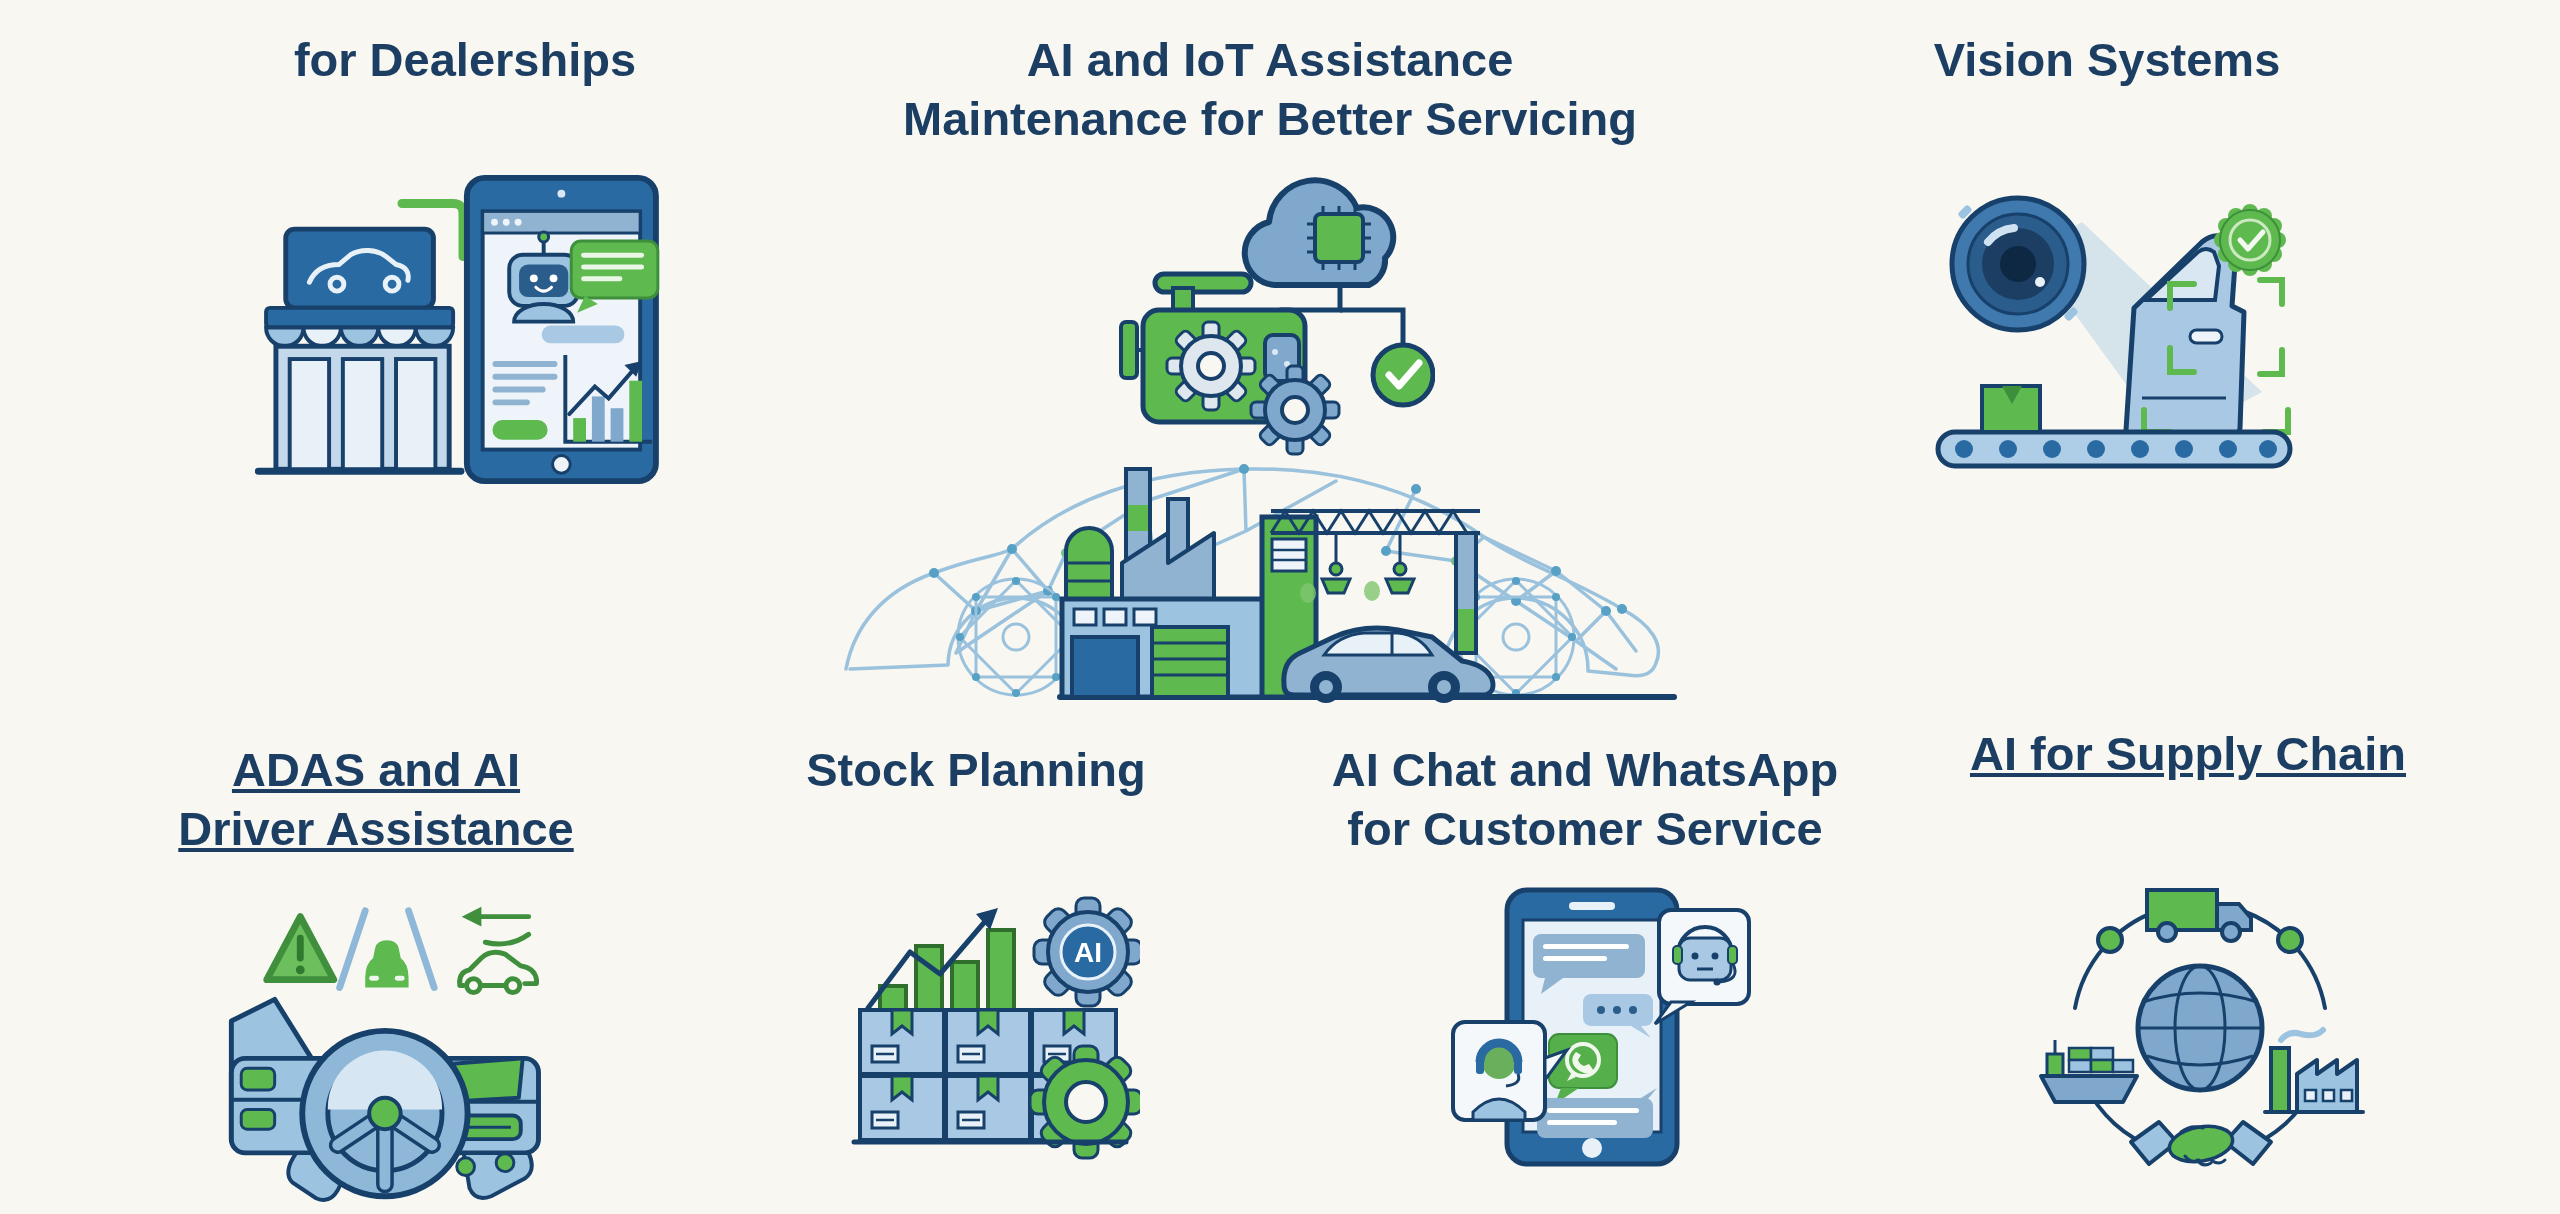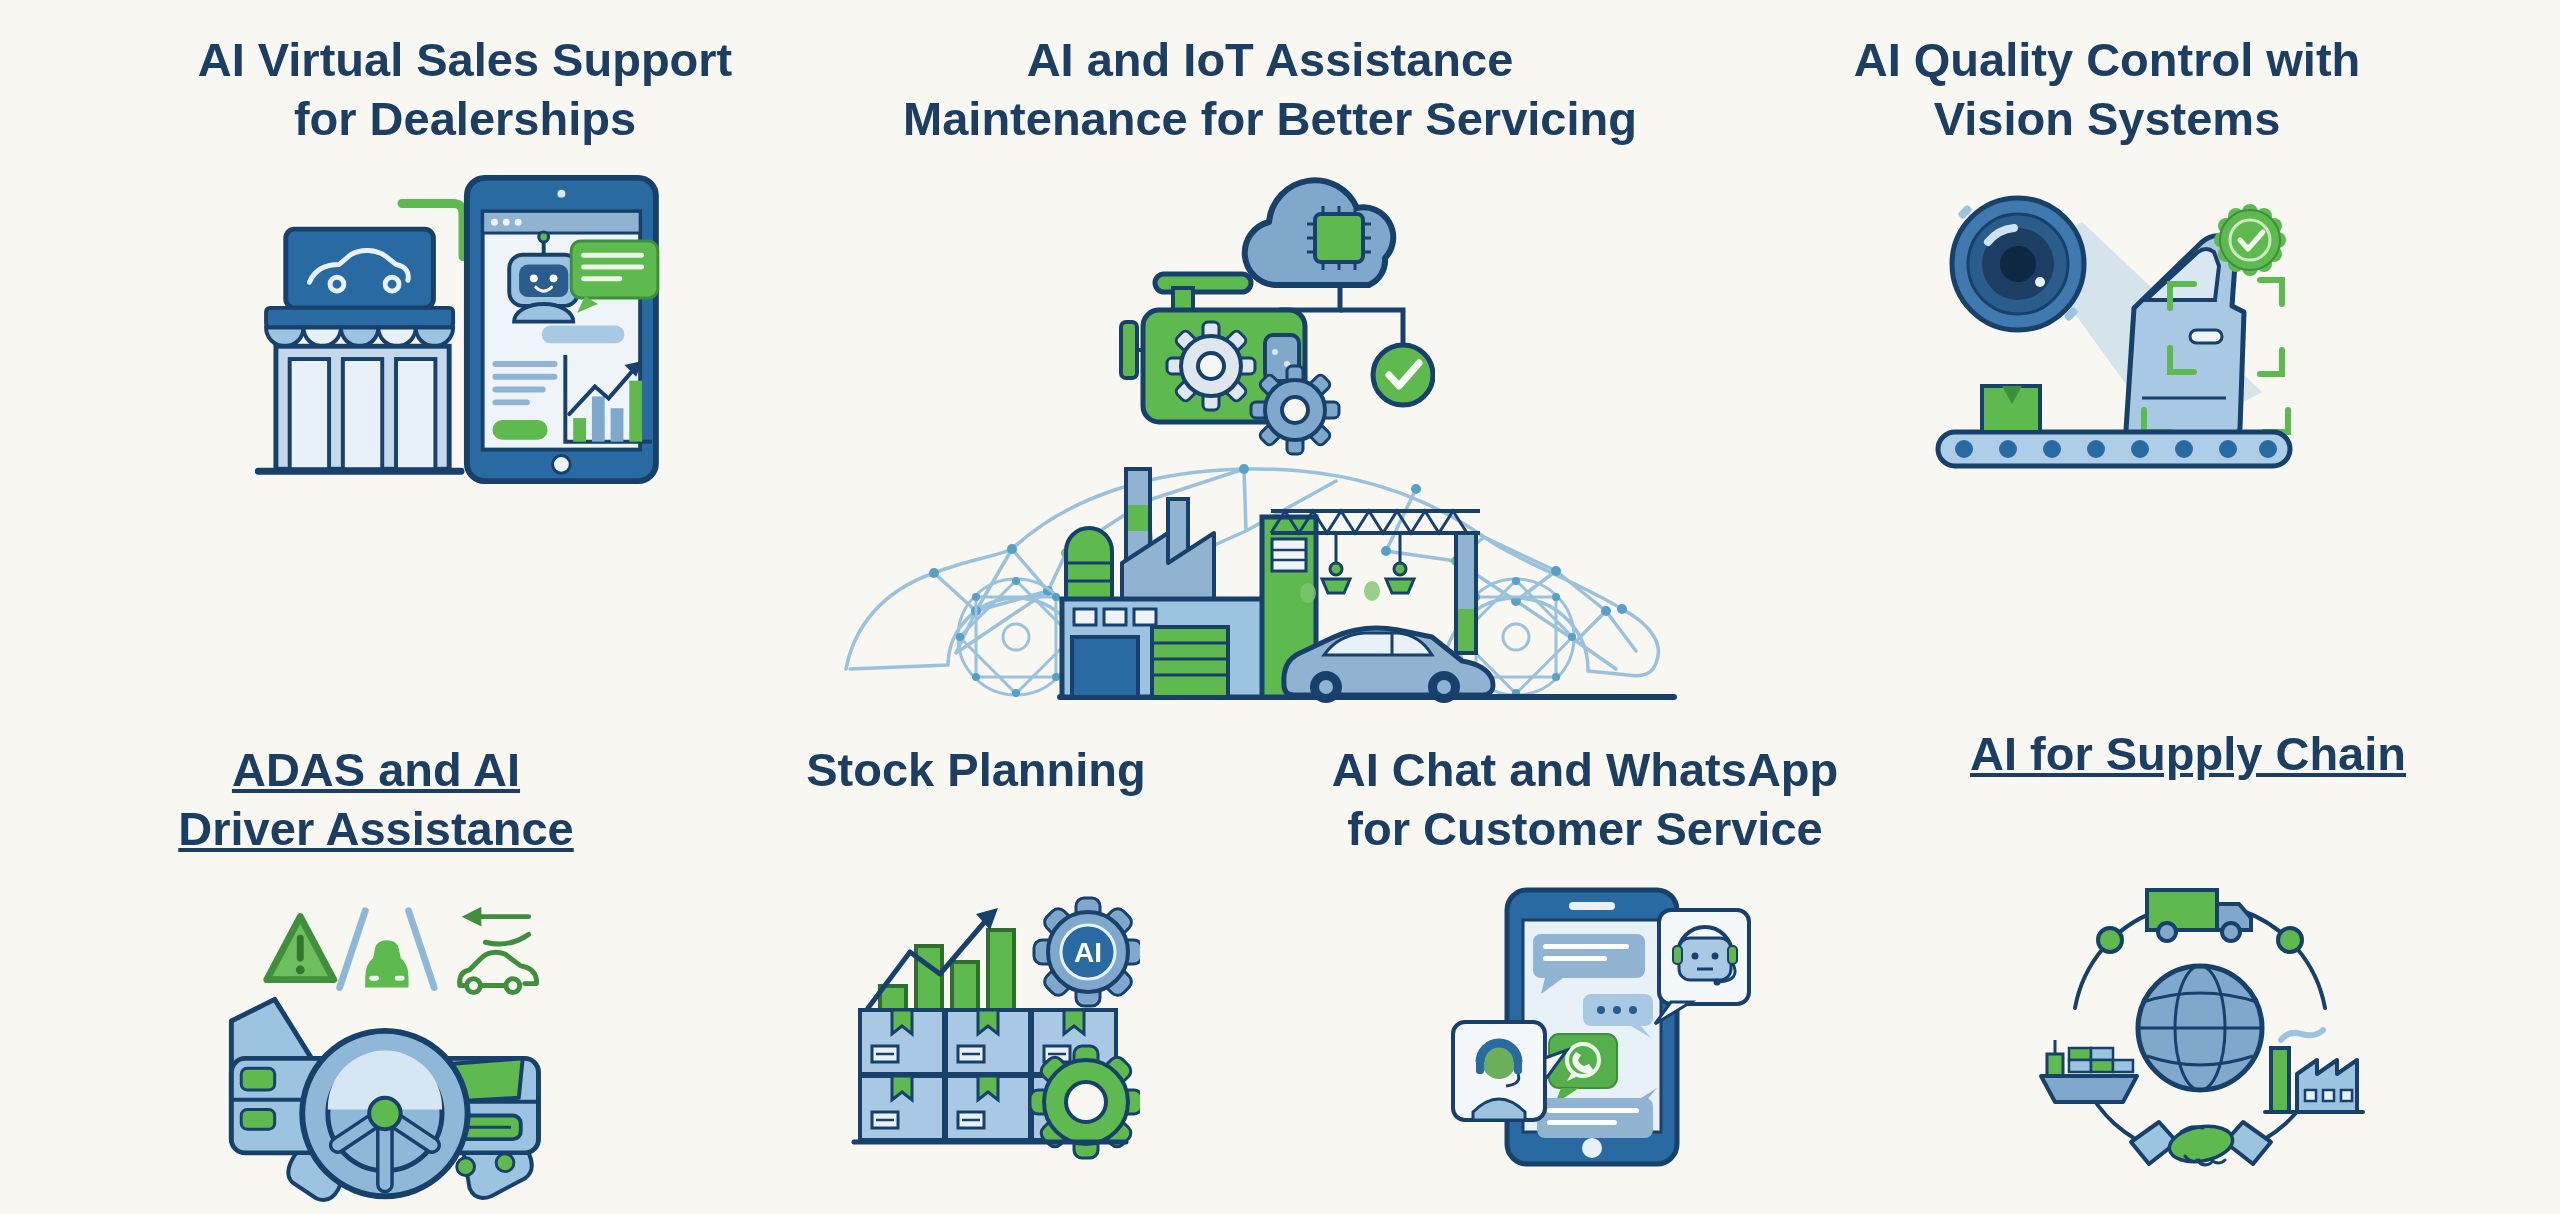--- a/index.html
+++ b/index.html
@@ -11,29 +11,27 @@
   .icon{position:absolute;}
   svg{display:block;}
   svg text{font-family:"Liberation Sans",sans-serif;font-weight:700;}
 </style>
 </head>
 <body>
 
 <div class="canvas">
 
   <div class="card-title" style="left:65px;top:30px;width:800px;">
-    <div class="title-line">AI Virtual Sales Support</div>
     <div class="title-line">for Dealerships</div>
   </div>
   <div class="card-title" style="left:870px;top:30px;width:800px;">
     <div class="title-line">AI and IoT Assistance</div>
     <div class="title-line">Maintenance for Better Servicing</div>
   </div>
   <div class="card-title" style="left:1707px;top:30px;width:800px;">
-    <div class="title-line">AI Quality Control with</div>
     <div class="title-line">Vision Systems</div>
   </div>
   <div class="card-title" style="left:26px;top:740px;width:700px;text-decoration:underline;">
     <div class="title-line">ADAS and AI</div>
     <div class="title-line">Driver Assistance</div>
   </div>
   <div class="card-title" style="left:626px;top:740px;width:700px;">
     <div class="title-line">Stock Planning</div>
   </div>
   <div class="card-title" style="left:1235px;top:740px;width:700px;">

